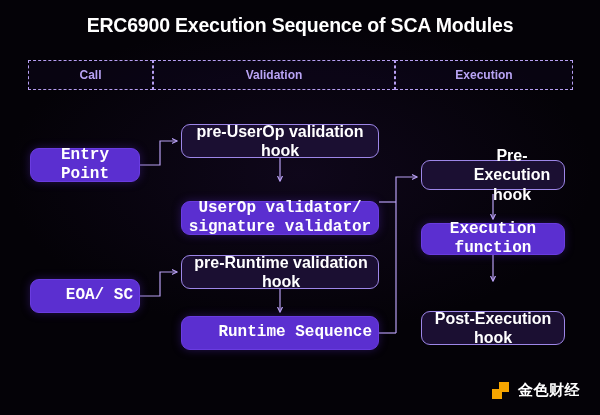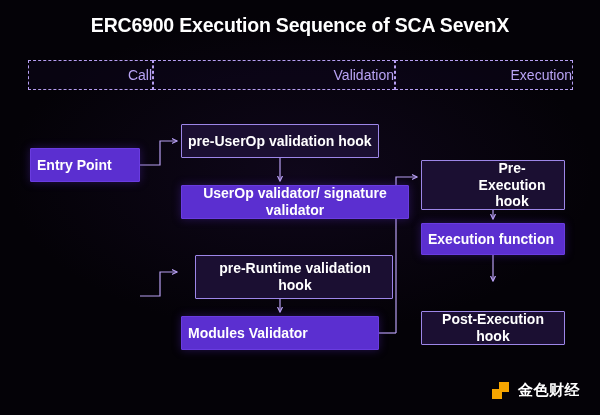--- a/index.html
+++ b/index.html
@@ -34,45 +34,46 @@
     white-space: nowrap;
   }
   
   .phase {
     position: absolute;
     height: 30px;
     border: 1px dashed #b79ff2;
     box-sizing: border-box;
     display: flex;
     align-items: center;
-    justify-content: flex-end;
+    justify-content: center;
     color: #b9a4f5;
-    font-size: 14px;
-    font-weight: normal;
+    font-size: 12px;
+    font-weight: bold;
     background: rgba(18,8,38,0.35);
   }
   
   .node {
     position: absolute;
     box-sizing: border-box;
-    border-radius: 1px;
+    border-radius: 9px;
     display: flex;
     align-items: center;
-    justify-content: flex-start;
+    justify-content: flex-end;
     text-align: center;
     color: #ffffff;
-    font-size: 14px;
+    font-size: 16px;
     font-weight: bold;
     line-height: 1.2;
     padding: 0 6px;
   }
   .node.fill {
     background: #5b2fd0;
     border: 1px solid #6a3ce0;
     box-shadow: 0 0 10px rgba(91,47,208,0.35);
+    font-family: Liberation Mono, monospace;
   }
   .node.outline {
     background: #1b0f32;
     border: 1px solid #9d86e8;
   }
   svg.links {
     position: absolute;
     inset: 0;
     width: 600px;
     height: 415px;
@@ -138,21 +139,21 @@
     font-weight: bold;
     letter-spacing: 0.5px;
     font-family: "DejaVu Sans", sans-serif;
   }
 </style>
 </head>
 <body>
 
 <div id="stage">
 
-  <div class="title">ERC6900 Execution Sequence of SCA SevenX</div>
+  <div class="title">ERC6900 Execution Sequence of SCA Modules</div>
 
   <div class="phase" id="phase-0" style="left: 28px; top: 60px; width: 125px;">
     <span>Call</span>
   </div>
   <div class="phase" id="phase-2" style="left: 395px; top: 60px; width: 178px;">
     <span>Execution</span>
   </div>
   <div class="phase" id="phase-1" style="left: 153px; top: 60px; width: 242px;">
     <span>Validation</span>
   </div>
@@ -181,33 +182,36 @@
 
       <path d="M493,194 L493,219" marker-end="url(#arrow)"></path>
 
       <path d="M493,255 L493,281" marker-end="url(#arrow)"></path>
     </g>
   </svg>
 
   <div class="node fill" id="node-0" style="left: 30px; top: 148px; width: 110px; height: 34px;">
       <span>Entry Point</span>
     </div>
+  <div class="node fill" id="node-1" style="left: 30px; top: 279px; width: 110px; height: 34px;">
+      <span>EOA/ SC</span>
+    </div>
   <div class="node outline" id="node-2" style="left: 181px; top: 124px; width: 198px; height: 34px;">
       <span>pre-UserOp validation hook</span>
     </div>
-  <div class="node fill" id="node-3" style="left: 181px; top: 185px; width: 228px; height: 34px;">
+  <div class="node fill" id="node-3" style="left: 181px; top: 201px; width: 198px; height: 34px;">
       <span>UserOp validator/ signature validator</span>
     </div>
-  <div class="node outline" id="node-4" style="left: 195px; top: 255px; width: 198px; height: 44px; padding-left: 8px;">
+  <div class="node outline" id="node-4" style="left: 181px; top: 255px; width: 198px; height: 34px; padding-left: 8px;">
       <span>pre-Runtime validation hook</span>
     </div>
   <div class="node fill" id="node-5" style="left: 181px; top: 316px; width: 198px; height: 34px;">
-      <span>Modules Validator</span>
-    </div>
-  <div class="node outline" id="node-6" style="left: 421px; top: 160px; width: 144px; height: 50px; padding-left: 44px;">
+      <span>Runtime Sequence</span>
+    </div>
+  <div class="node outline" id="node-6" style="left: 421px; top: 160px; width: 144px; height: 30px; padding-left: 44px;">
       <span>Pre-Execution hook</span>
     </div>
   <div class="node fill" id="node-7" style="left: 421px; top: 223px; width: 144px; height: 32px;">
       <span>Execution function</span>
     </div>
   <div class="node outline" id="node-8" style="left: 421px; top: 285px; width: 144px; height: 34px; margin-top: 26px;">
       <span>Post-Execution hook</span>
     </div>
 
 

